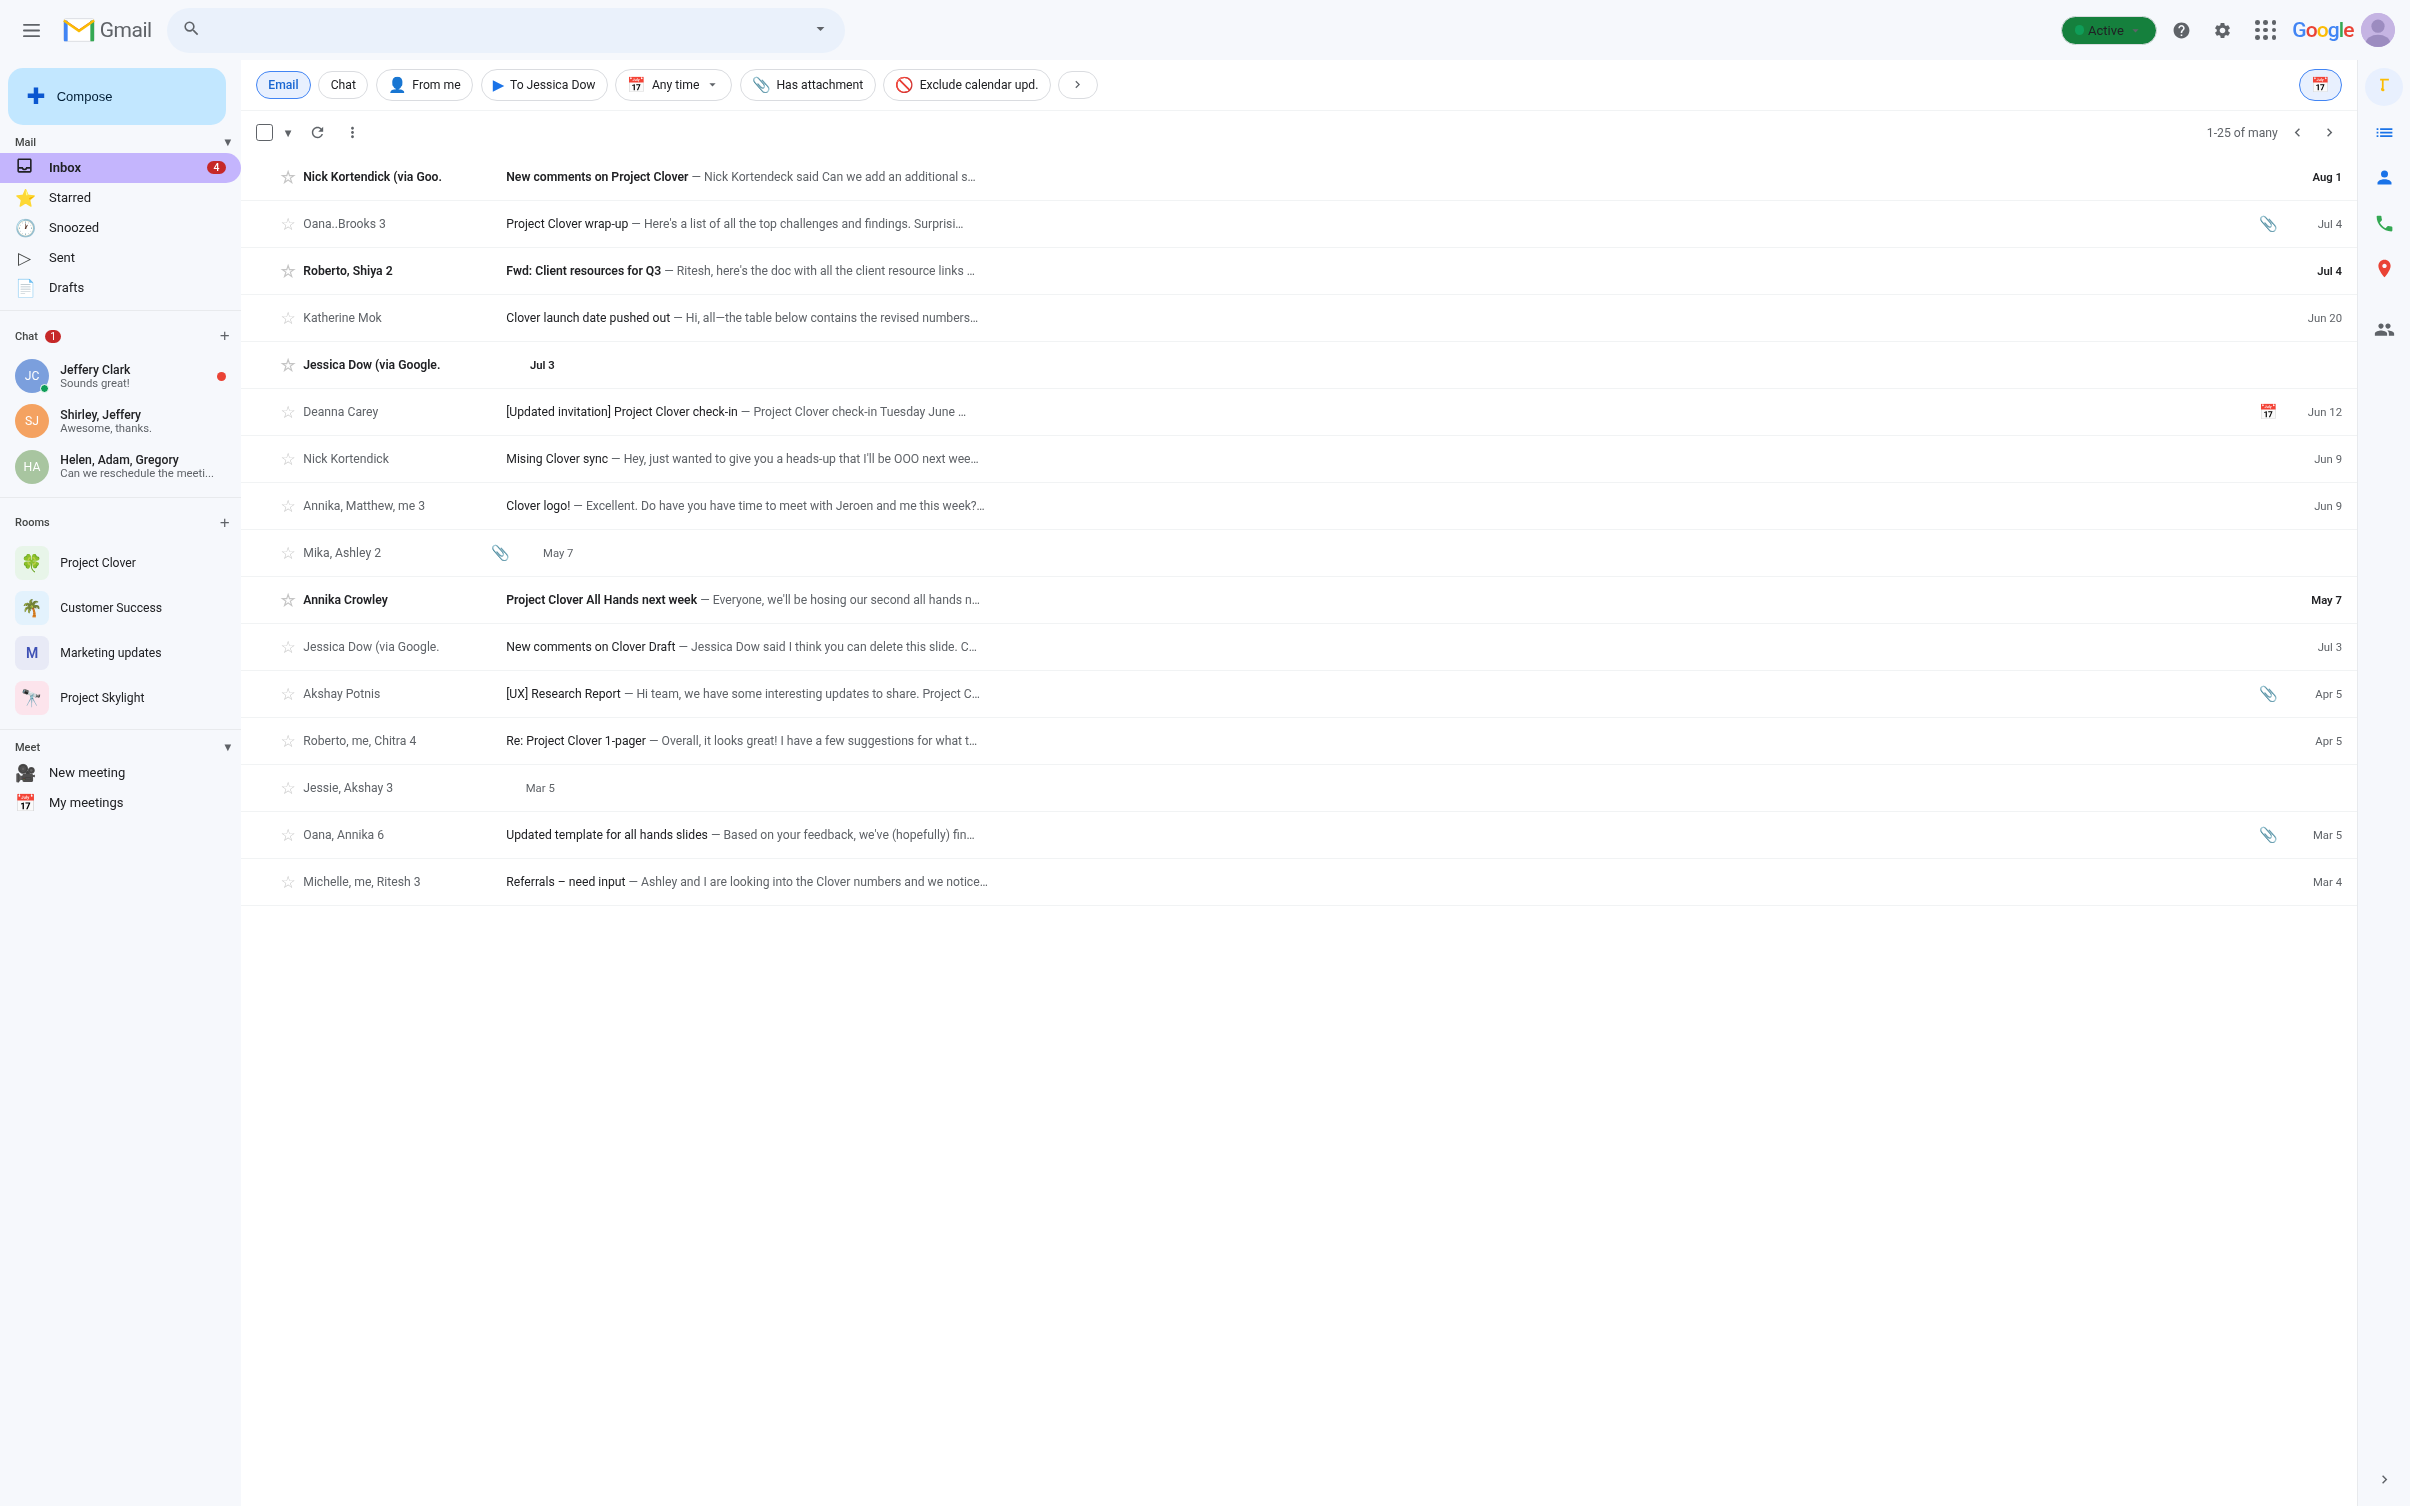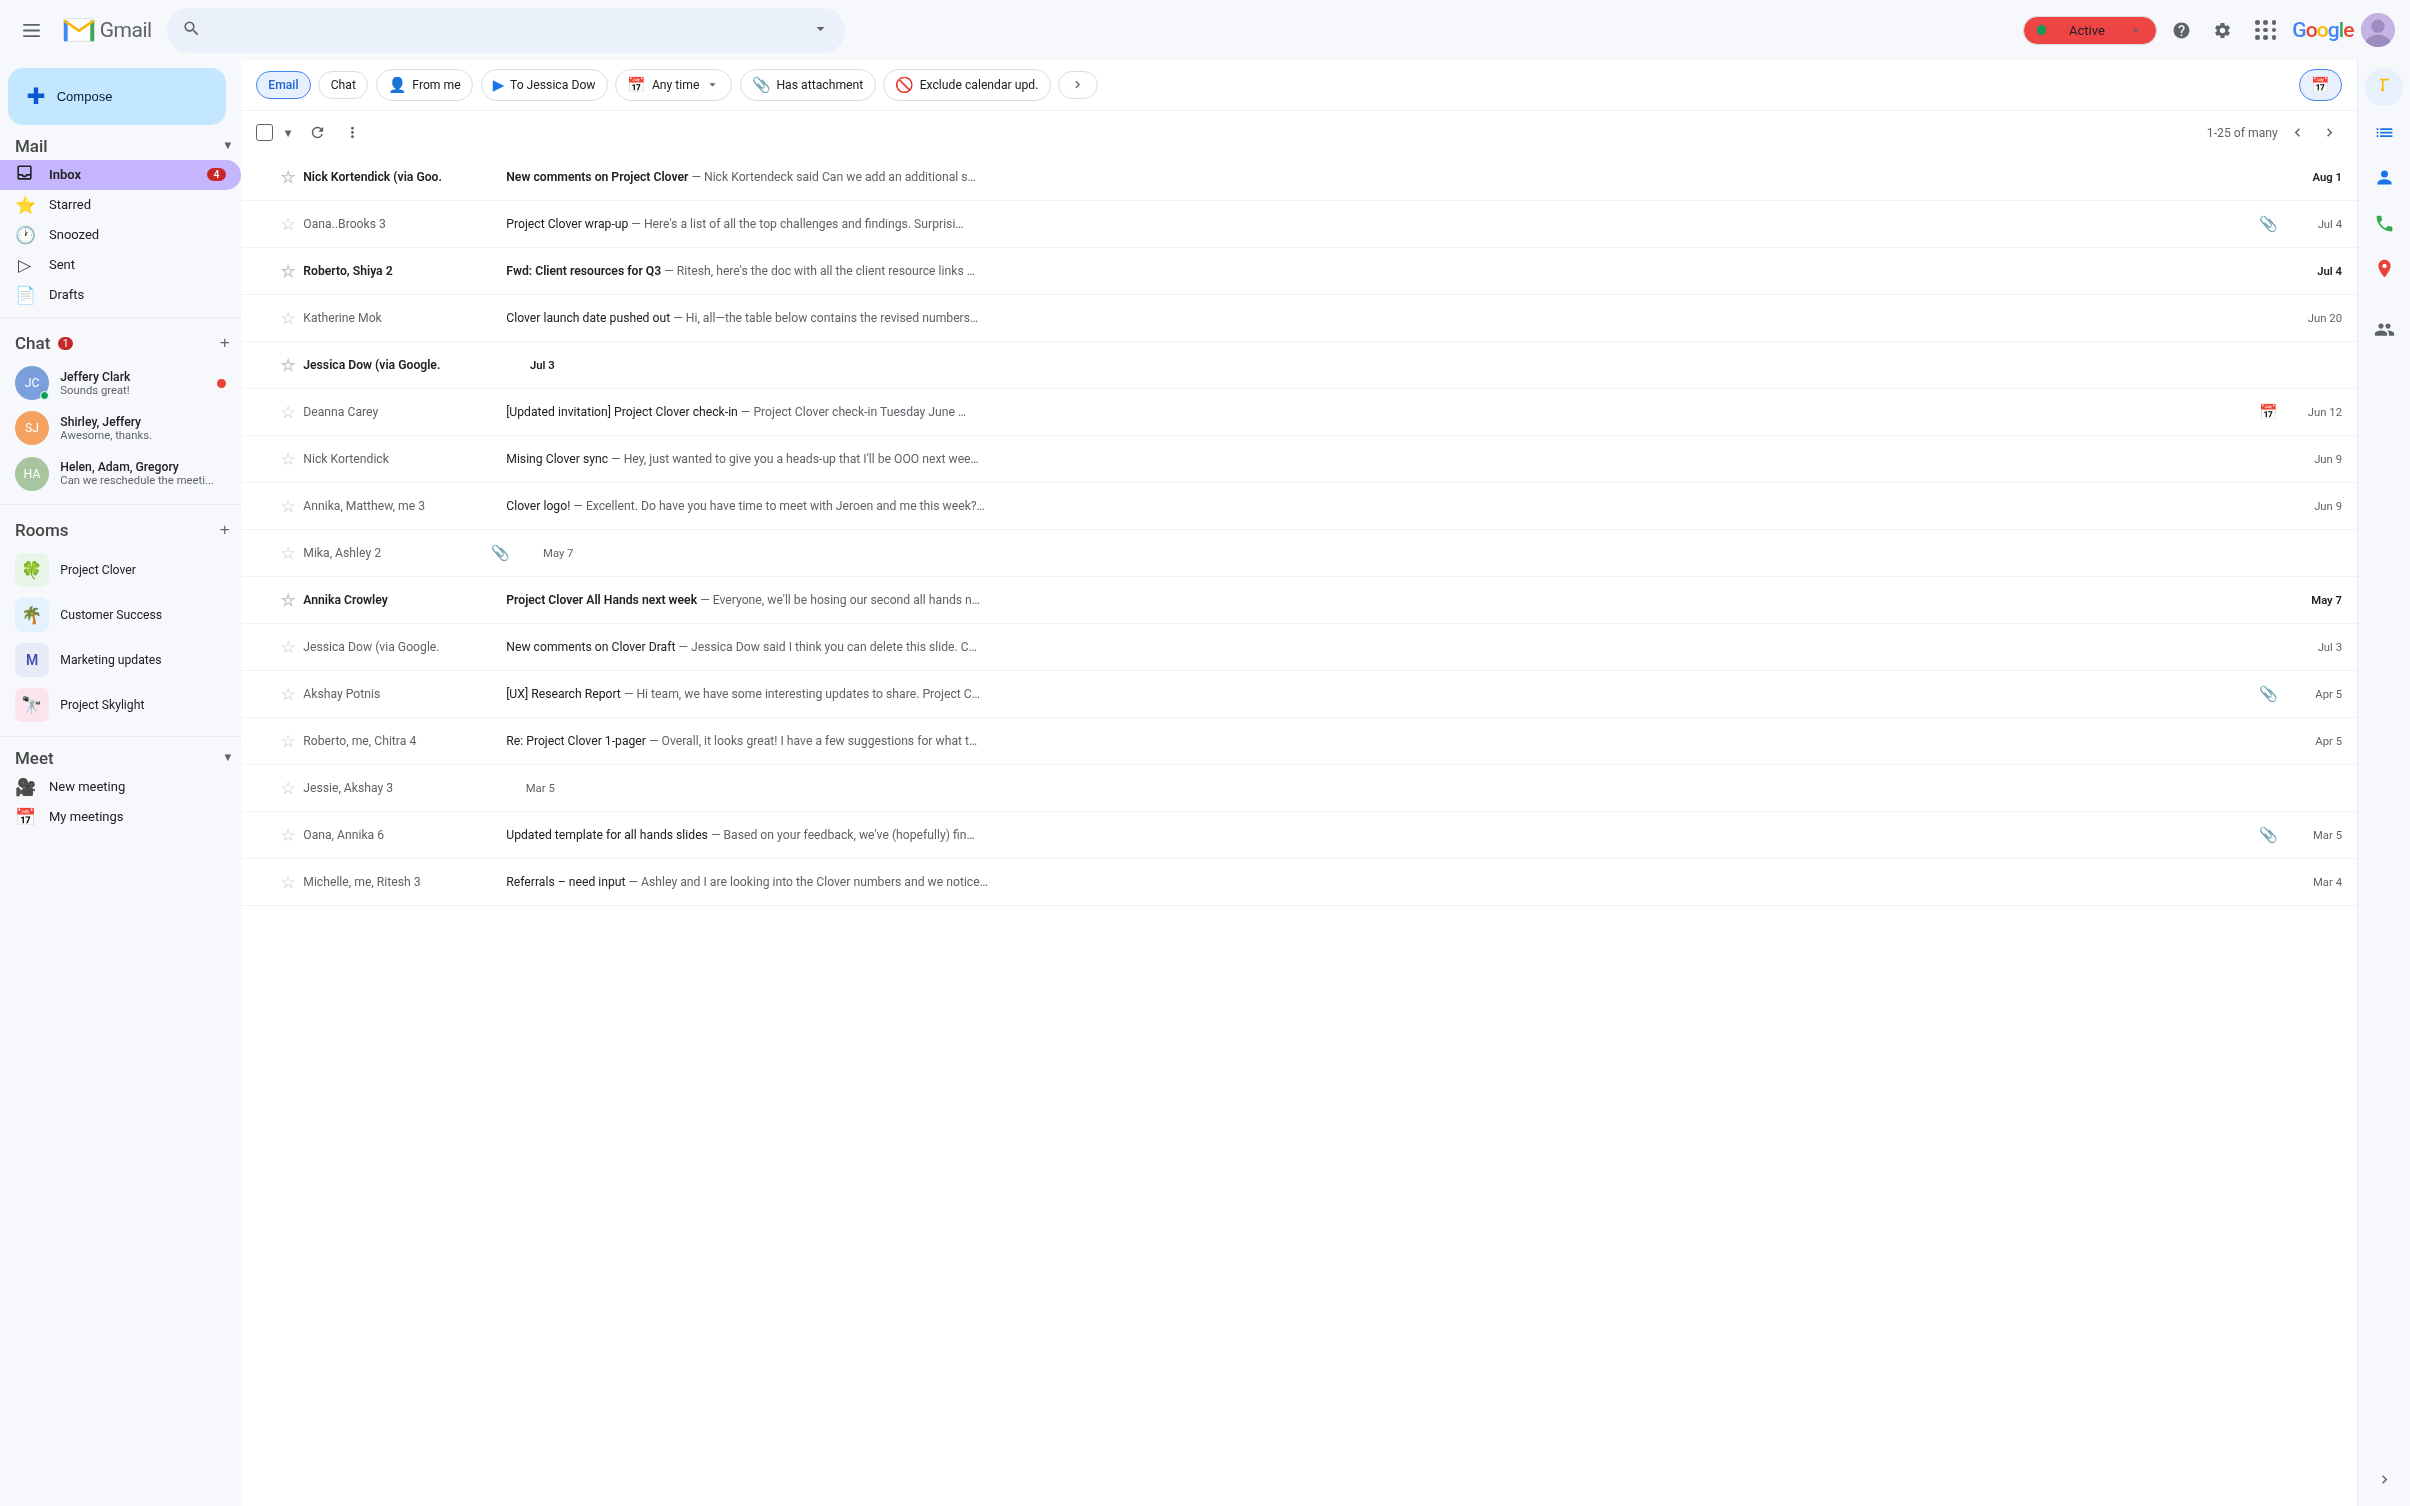--- a/index.html
+++ b/index.html
@@ -16,33 +16,33 @@
     .hamburger-btn { background: none; border: none; cursor: pointer; padding: 7.5px; border-radius: 50%; display: flex; align-items: center; justify-content: center; }
     .gmail-logo { display: flex; align-items: center; gap: 3.8px; text-decoration: none; }
     .gmail-logo-m { width: 34px; height: 34px; }
     .gmail-text { font-size: 21px; color: #5f6368; font-weight: 400; letter-spacing: -0.5px; }
     .search-bar { flex: 1; max-width: 678px; position: relative; }
     .search-bar input { width: 100%; height: 45px; border: none; border-radius: 22.6px; background: #eaf1fb; padding: 0 53px 0 53px; font-size: 15px; outline: none; color: #202124; }
     .search-icon-wrap { position: absolute; left: 15px; top: 50%; transform: translateY(-50%); color: #5f6368; }
     .search-dropdown-btn { position: absolute; right: 15px; top: 50%; transform: translateY(-50%); background: none; border: none; cursor: pointer; color: #5f6368; }
     .top-bar-right { display: flex; align-items: center; gap: 7.5px; margin-left: auto; }
     .icon-btn { background: none; border: none; cursor: pointer; padding: 7.5px; border-radius: 50%; display: flex; align-items: center; justify-content: center; color: #5f6368; font-size: 19px; }
-    .active-badge { display: flex; align-items: center; gap: 23px; border: 0.9px solid #dadce0; border-radius: 19px; padding: 6px 13px; cursor: pointer; font-size: 13px; color: #202124; background: #ef4444; }
+    .active-badge { display: flex; align-items: center; gap: 4px; border: 0.9px solid #dadce0; border-radius: 19px; padding: 6px 13px; cursor: pointer; font-size: 13px; color: #202124; background: #15803d; }
     .active-dot { width: 9.4px; height: 9.4px; background: #0f9d58; border-radius: 50%; }
     .avatar { width: 34px; height: 34px; border-radius: 50%; background: #c5b4e3; display: flex; align-items: center; justify-content: center; font-size: 13px; color: #fff; overflow: hidden; cursor: pointer; }
 
     
     .compose-btn { margin: 7.5px 15px 7.5px 7.5px; display: flex; align-items: center; gap: 11.3px; background: #c2e7ff; border: none; border-radius: 15px; padding: 15px 19px; cursor: pointer; font-size: 13px; color: #001d35; font-weight: 500; width: calc(100% - 22.6px); }
     .nav-item { display: flex; align-items: center; gap: 15px; padding: 3.8px 15px; border-radius: 0 19px 19px 0; cursor: pointer; height: 30px; position: relative; }
     .nav-item.active { background: #c4b5fd; font-weight: 600; }
     .nav-item-icon { font-size: 17px; color: #444746; width: 19px; text-align: center; }
     .nav-item-label { flex: 1; font-size: 13px; color: #202124; }
     .nav-badge { background: #c62828; color: #fff; border-radius: 9.4px; padding: 0 5.6px; font-size: 10.4px; font-weight: 500; min-width: 19px; text-align: center; }
     .section-header { display: flex; align-items: center; justify-content: space-between; padding: 3.8px 7.5px 3.8px 15px; cursor: pointer; }
-    .section-title { font-size: 17px; color: #444746; font-weight: 500; }
+    .section-title { font-size: 11px; color: #444746; font-weight: 500; }
     .section-badge { background: #c62828; color: #fff; border-radius: 9.4px; padding: 0 4.7px; font-size: 10.4px; margin-left: 3.8px; }
     .section-add { background: none; border: none; cursor: pointer; color: #5f6368; font-size: 17px; padding: 3.8px; border-radius: 50%; }
 
     .chat-item { display: flex; align-items: center; gap: 11.3px; padding: 5.6px 15px; cursor: pointer; border-radius: 0 19px 19px 0; }
     .chat-avatar { width: 34px; height: 34px; border-radius: 50%; background: #c5b4e3; display: flex; align-items: center; justify-content: center; font-size: 12.2px; color: #fff; flex-shrink: 0; position: relative; text-align: center; }
     .chat-avatar-1 { background: #7b9fdd; }
     .chat-avatar-2 { background: #f4a261; }
     .chat-avatar-3 { background: #a8c5a0; }
     .chat-info { flex: 1; min-width: 0; }
     .chat-name { font-size: 12.2px; font-weight: 500; color: #202124; }

